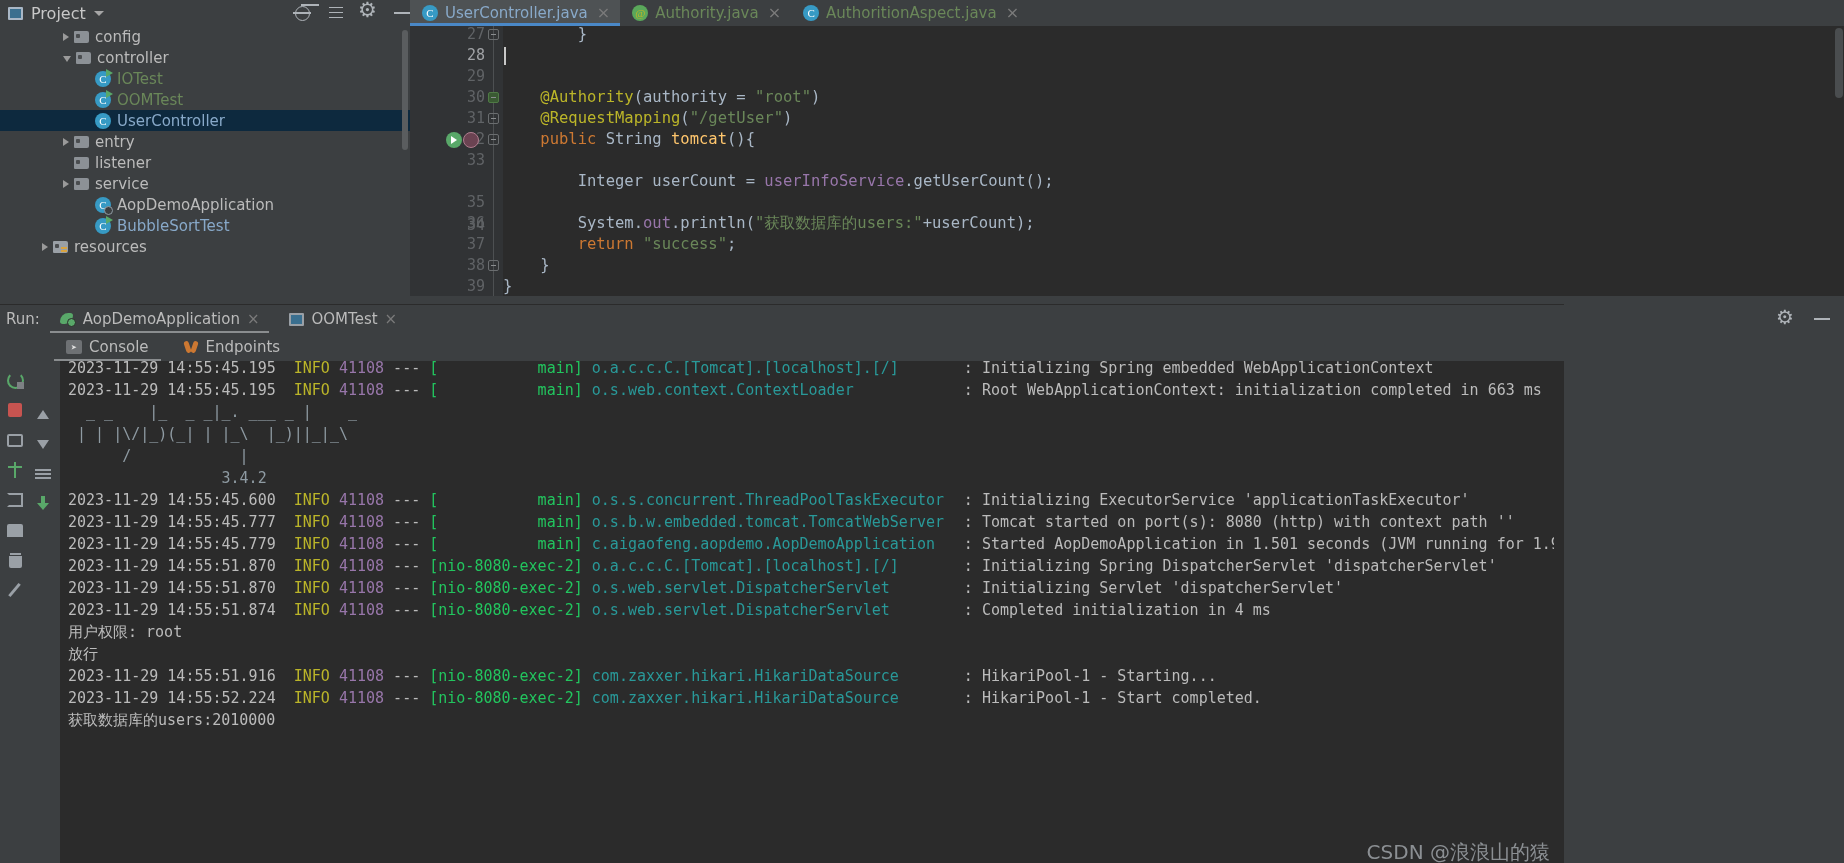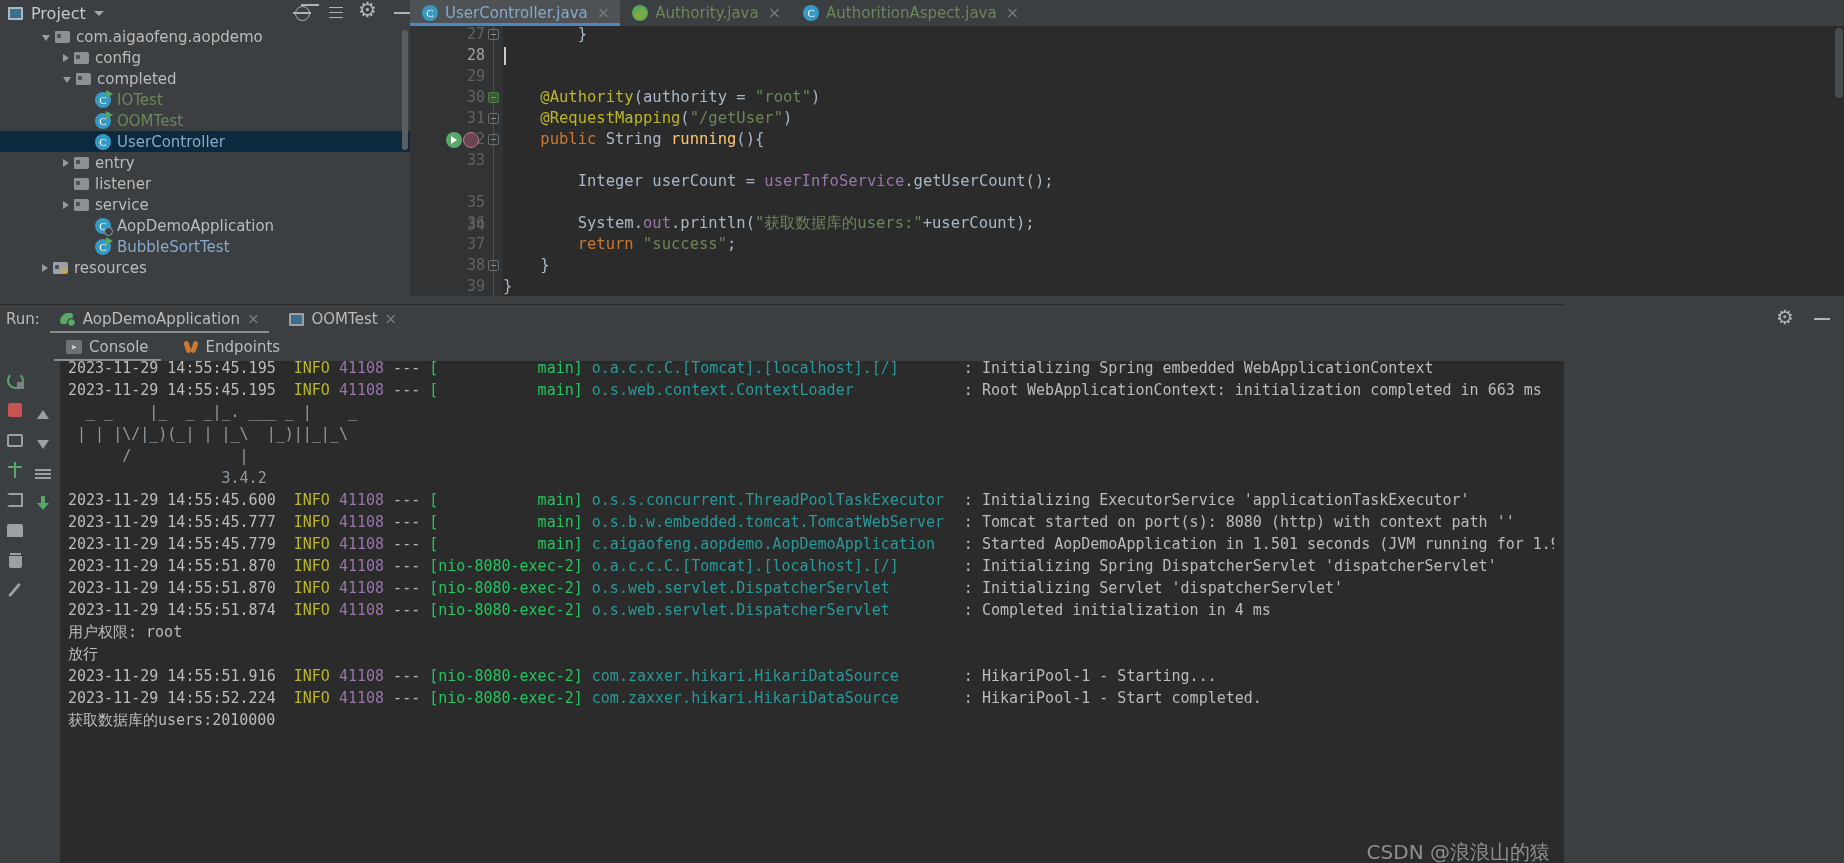--- a/index.html
+++ b/index.html
@@ -399,34 +399,29 @@
         <div class="tab">
           <span class="cls-ic">C</span>
           <span>AuthoritionAspect.java</span>
           <span class="tab-x">×</span>
         </div>
       </div>
   </div>
 
   <div class="tree" id="tree">
     <div class="tree-scroll"></div>
-  <div class="trow" style="padding-left: 42px;">
-        <span class="arrow open"></span>
-        <span class="folder"></span>
-        <span class="tlabel white">com.aigaofeng.aopdemo</span>
-      </div>
       <div class="trow" style="padding-left: 63px;">
         <span class="arrow "></span>
         <span class="folder"></span>
         <span class="tlabel white">config</span>
       </div>
       <div class="trow" style="padding-left: 63px;">
         <span class="arrow open"></span>
         <span class="folder"></span>
-        <span class="tlabel white">completed</span>
+        <span class="tlabel white">controller</span>
       </div>
       <div class="trow" style="padding-left: 84px;">
         <span class="arrow none"></span>
         <span class="jclass runnable">C</span>
         <span class="tlabel green">IOTest</span>
       </div>
       <div class="trow" style="padding-left: 84px;">
         <span class="arrow none"></span>
         <span class="jclass runnable">C</span>
         <span class="tlabel green">OOMTest</span>
@@ -489,21 +484,21 @@
     <div class="fold-rail">
       <div class="fold-line"></div>
     </div>
     <div class="codearea" id="codearea">
         <div class="cline" style="top: -2px;"><span class="plain">        }</span></div>
         <div class="cline" style="top: 19px;"><span class="plain"></span></div>
         <div class="caret" style="top: 21px; left: 1px;"></div>
         <div class="cline" style="top: 40px;"><span class="plain"></span></div>
         <div class="cline" style="top: 61px;"><span class="plain">    </span><span class="ann">@Authority</span><span class="plain">(</span><span class="plain">authority</span><span class="plain"> = </span><span class="str">"root"</span><span class="plain">)</span></div>
         <div class="cline" style="top: 82px;"><span class="plain">    </span><span class="ann">@RequestMapping</span><span class="plain">(</span><span class="str">"/getUser"</span><span class="plain">)</span></div>
-        <div class="cline" style="top: 103px;"><span class="plain">    </span><span class="kw">public</span><span class="plain"> String </span><span class="meth">running</span><span class="plain">(){</span></div>
+        <div class="cline" style="top: 103px;"><span class="plain">    </span><span class="kw">public</span><span class="plain"> String </span><span class="meth">tomcat</span><span class="plain">(){</span></div>
         <div class="cline" style="top: 124px;"><span class="plain"></span></div>
         <div class="cline" style="top: 145px;"><span class="plain">        Integer userCount = </span><span class="fld">userInfoService</span><span class="plain">.getUserCount();</span></div>
         <div class="cline" style="top: 166px;"><span class="plain"></span></div>
         <div class="cline" style="top: 187px;"><span class="plain">        System.</span><span class="fld">out</span><span class="plain">.println(</span><span class="str">"获取数据库的users:"</span><span class="plain">+userCount);</span></div>
         <div class="cline" style="top: 208px;"><span class="plain">        </span><span class="kw">return</span><span class="plain"> </span><span class="str">"success"</span><span class="plain">;</span></div>
         <div class="cline" style="top: 229px;"><span class="plain">    }</span></div>
         <div class="cline" style="top: 250px;"><span class="plain">}</span></div>
       </div>
     <div class="ed-scroll">
       <div class="ed-scroll-thumb"></div>

